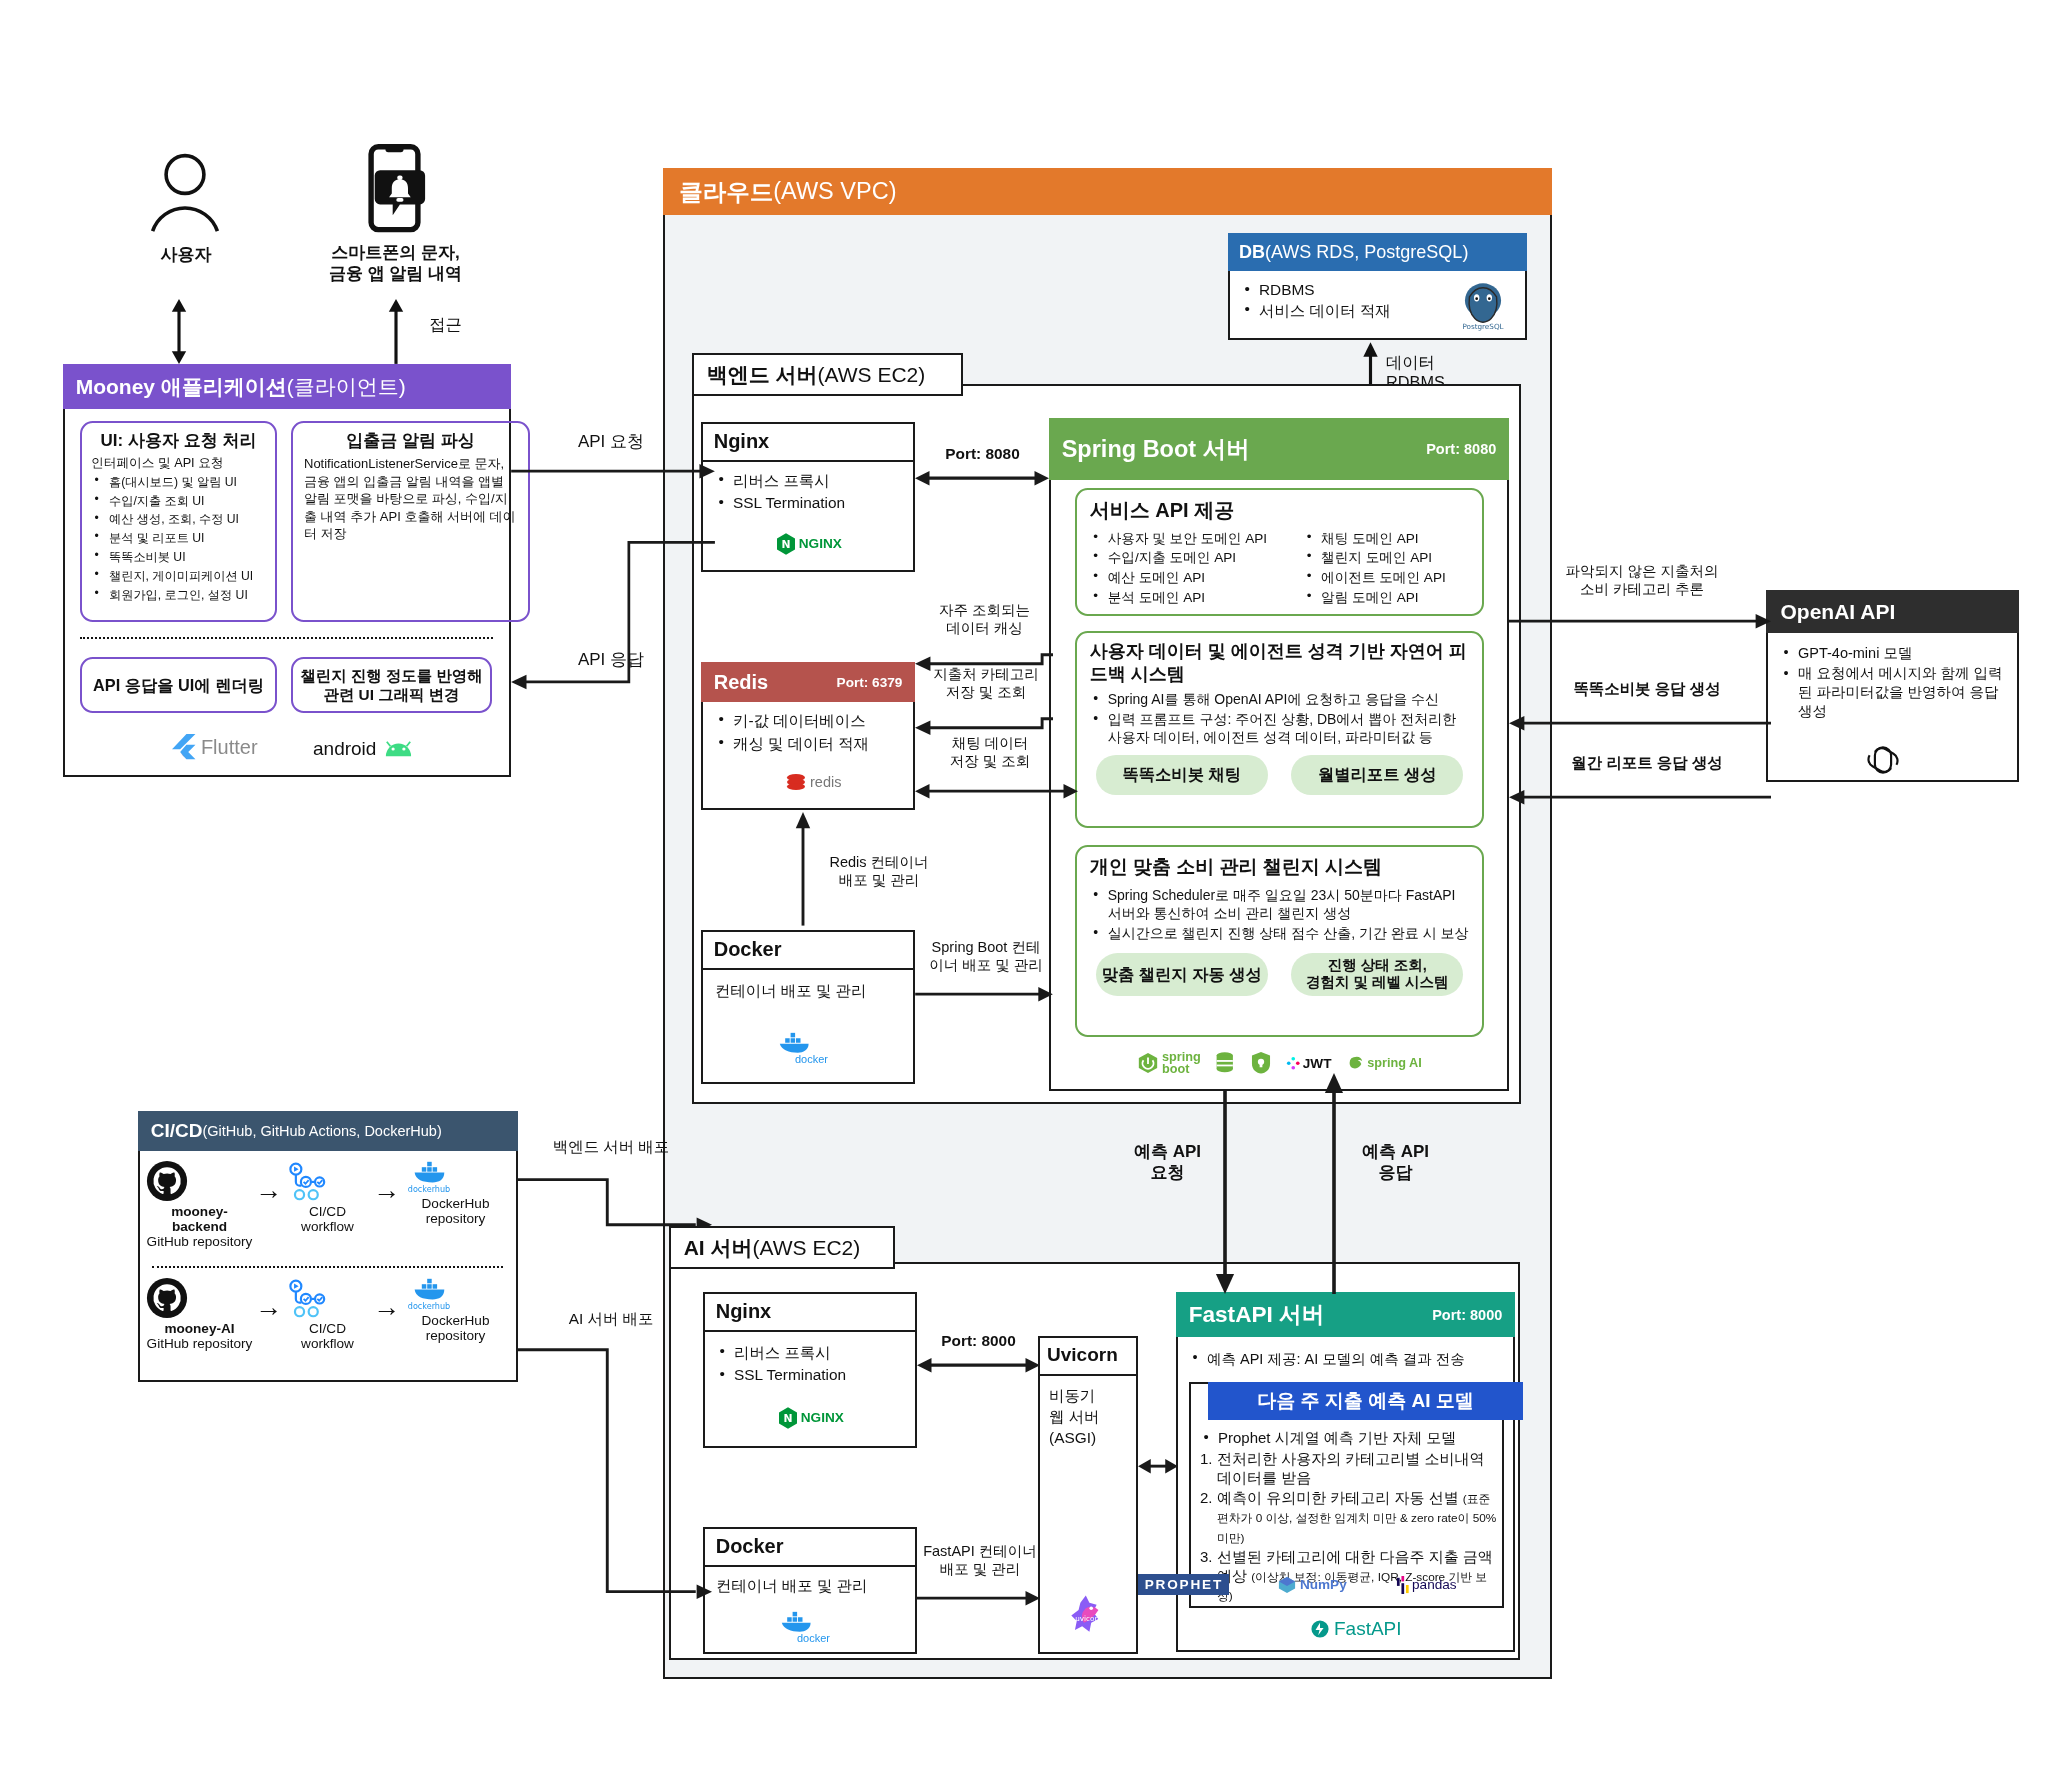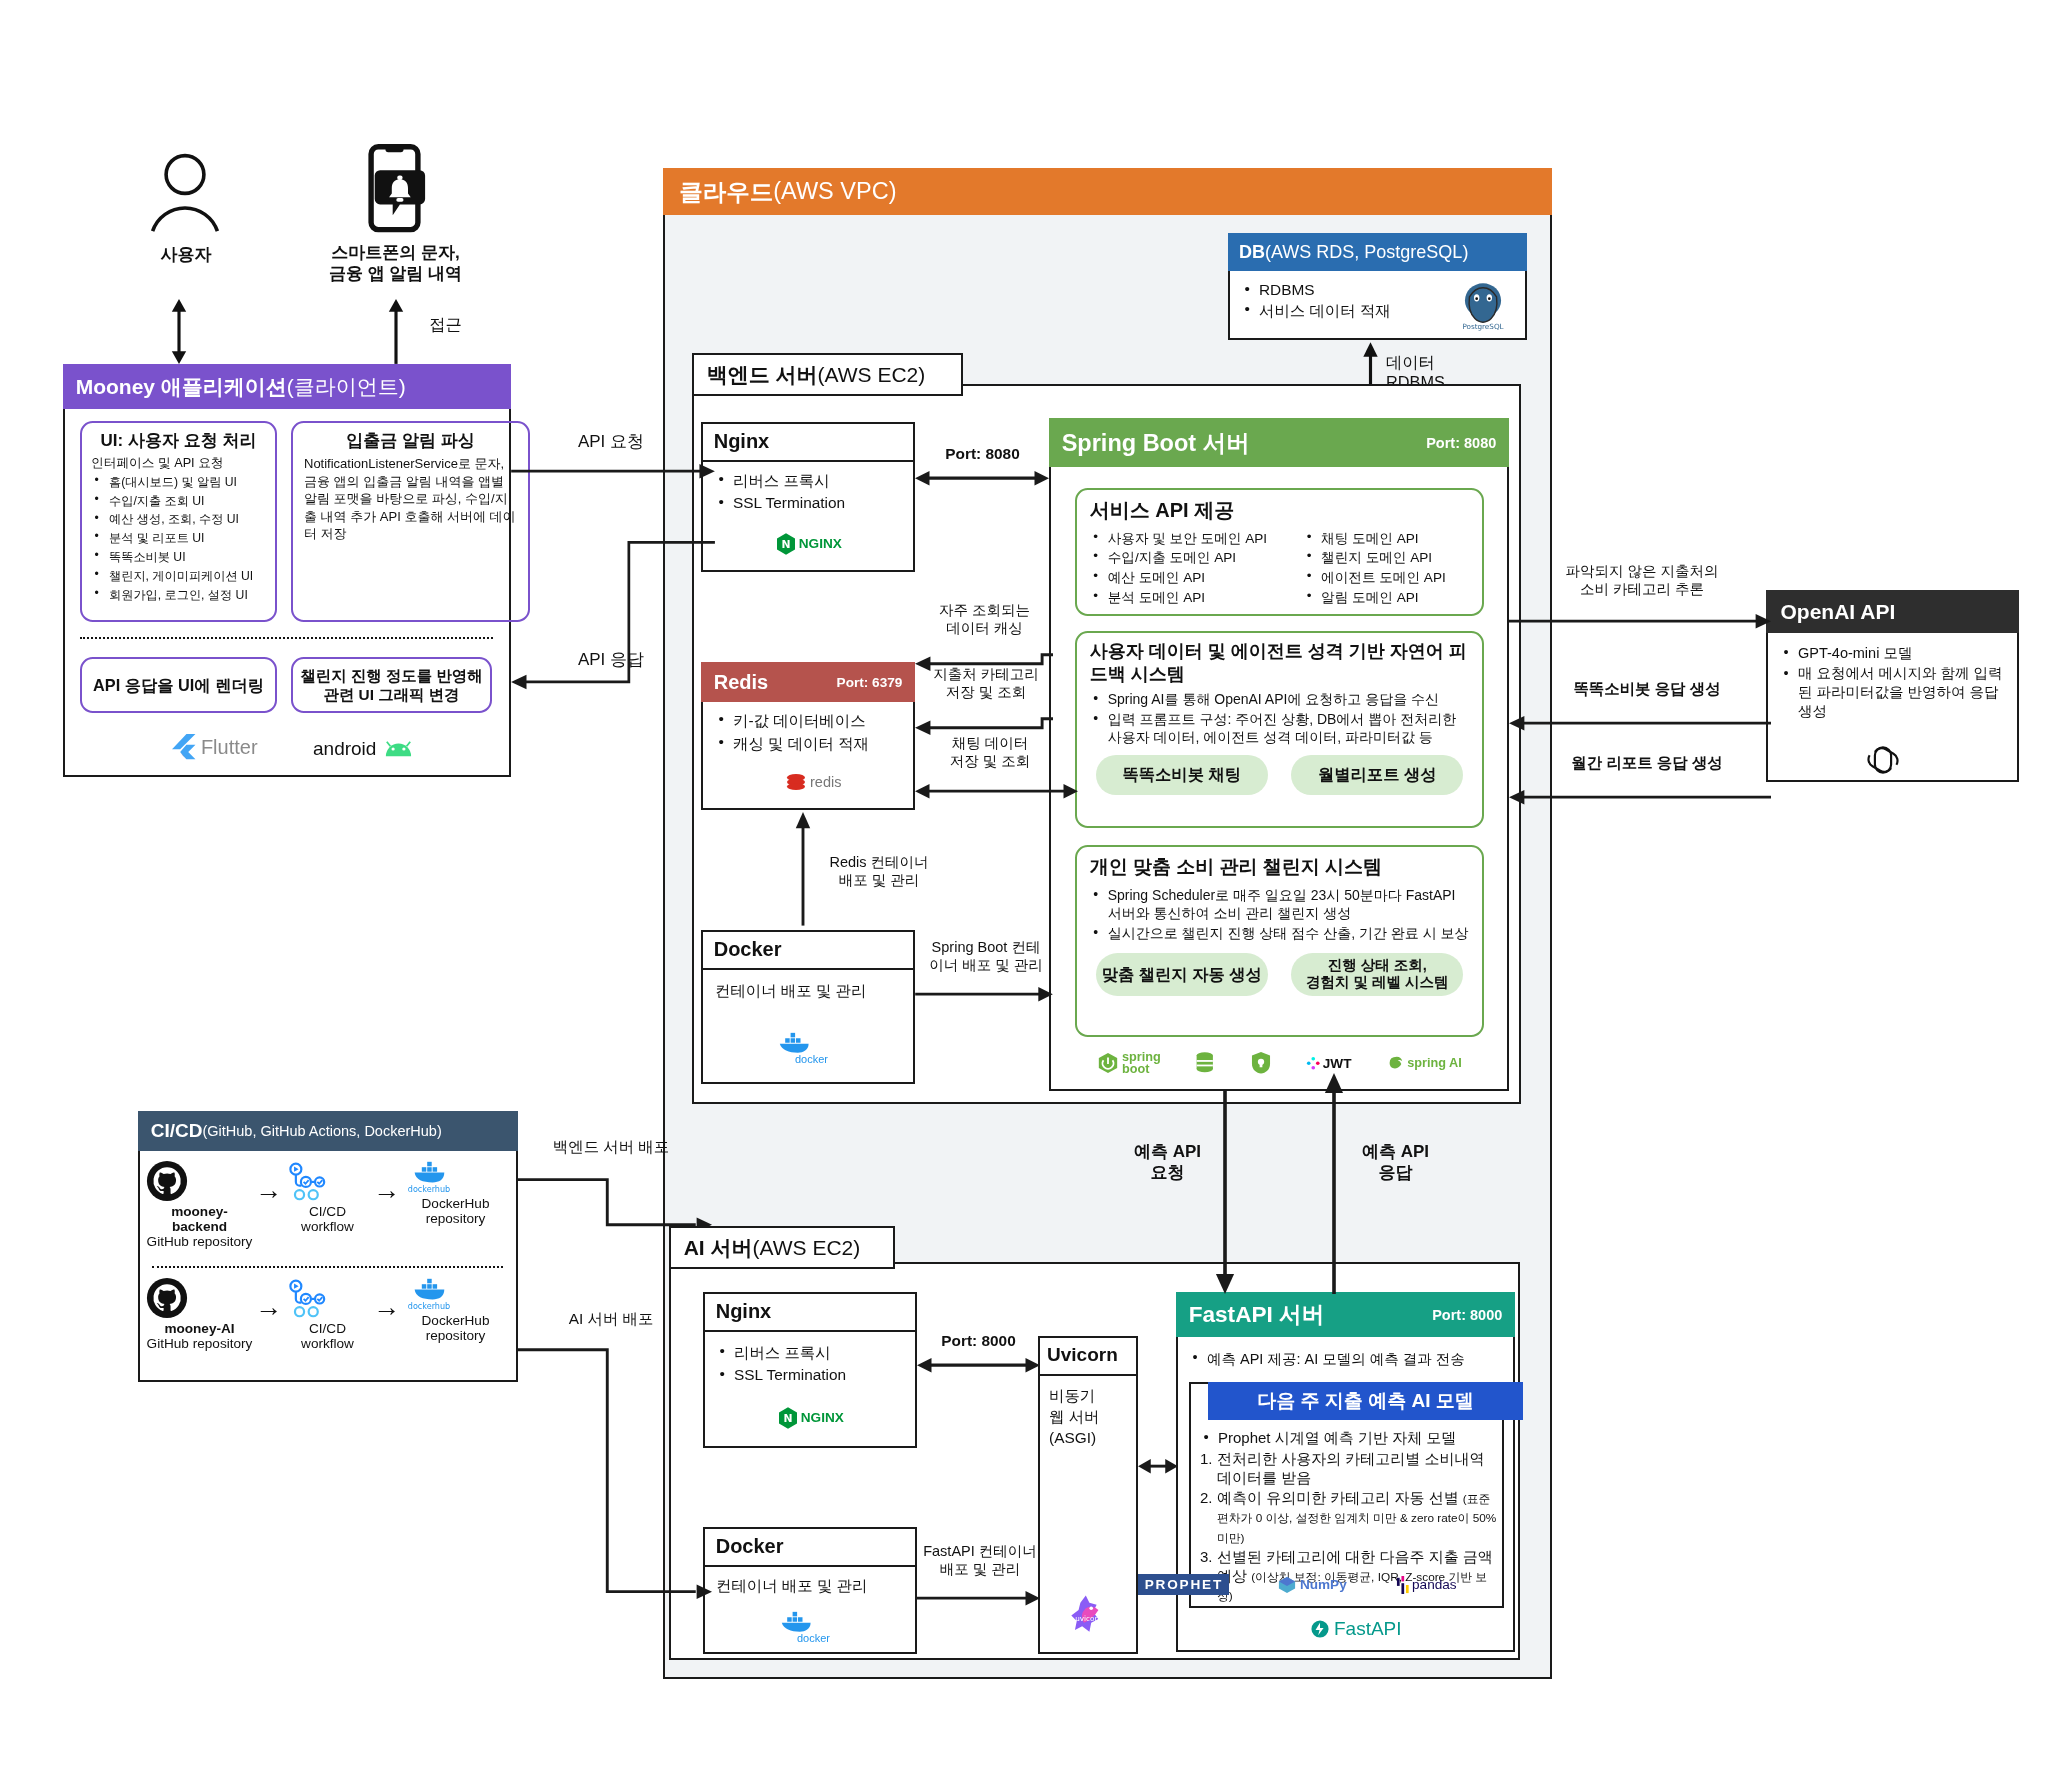--- a/index.html
+++ b/index.html
@@ -11,21 +11,21 @@
   .ttl-bar{display:flex;align-items:center;justify-content:space-between;padding:0 12.7px;}
   ul.b{margin:0;padding:0;list-style:none;}
   ul.b li{position:relative;padding-left:18px;margin:1.8px 0;}
   ul.b li:before{content:"\2022";position:absolute;left:3.6px;top:-0.9px;}
   .cap{text-align:center;line-height:1.25;}
   .lbl{position:absolute;text-align:center;line-height:1.22;white-space:pre-line;}
   .pill{display:inline-flex;align-items:center;justify-content:center;text-align:center;
         background:#d7ecd1;border-radius:904px;font-weight:bold;line-height:1.2;}
   .rbox{border:2.3px solid #6aa84f;border-radius:12.7px;background:#fff;}
   svg{display:block;overflow:visible;}
-  .logorow{display:flex;align-items:center;justify-content:center;gap:35px;}
+  .logorow{display:flex;align-items:center;justify-content:center;gap:15px;}
   .mini{font-size:11.8px;}
 </style>
 </head>
 <body>
 
 <div id="canvas">
 
   <div class="abs bx" style="left:663px;top:168px;width:889px;height:1511px;background:#f1f3f5;"></div>
   <div class="abs" style="left:663px;top:168px;width:889px;height:47px;background:#E3792B;display:flex;align-items:center;padding-left:16.3px;color:#fff;font-size:23.5px;">
     <span class="hdr">클라우드</span>
@@ -203,21 +203,21 @@
         <rect x="8" y="8" width="5" height="5" fill="#2496ED"></rect>
         <rect x="14" y="8" width="5" height="5" fill="#2496ED"></rect>
         <rect x="20" y="8" width="5" height="5" fill="#2496ED"></rect>
         <rect x="14" y="2" width="5" height="5" fill="#2496ED"></rect>
         <path d="M2 14 h32 c0 7 -6 10 -12 10 c-10 0 -18 -3 -20 -10z" fill="#2496ED"></path>
       </svg>
     <div style="font-size:11px;color:#2496ED;margin-top:-1.8px;">docker</div>
   </div>
 
   <div class="abs bx" style="left:1049px;top:418px;width:460px;height:673px;"></div>
-  <div class="abs ttl-bar" style="left:1049px;top:418px;width:460px;height:49px;background:#6aa84f;color:#fff;">
+  <div class="abs ttl-bar" style="left:1049px;top:418px;width:460px;height:62px;background:#6aa84f;color:#fff;">
     <span class="hdr" style="font-size:23.5px;">Spring Boot 서버</span>
     <span class="hdr" style="font-size:14.5px;">Port: 8080</span>
   </div>
 
   <div class="abs rbox" style="left:1075px;top:488px;width:409px;height:128px;padding:7.2px 12.7px;">
     <div class="hdr" style="font-size:20px;">서비스 API 제공</div>
     <div style="display:flex;gap:16.3px;margin-top:3.6px;">
       <ul class="b" style="font-size:13.6px;width:204px;">
         <li>사용자 및 보안 도메인 API</li>
         <li>수입/지출 도메인 API</li>

